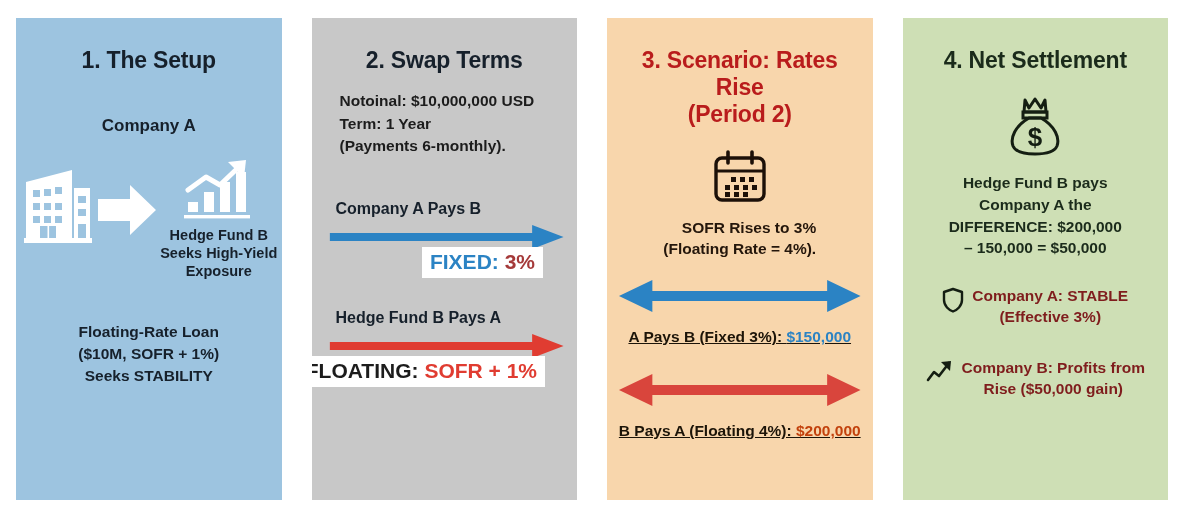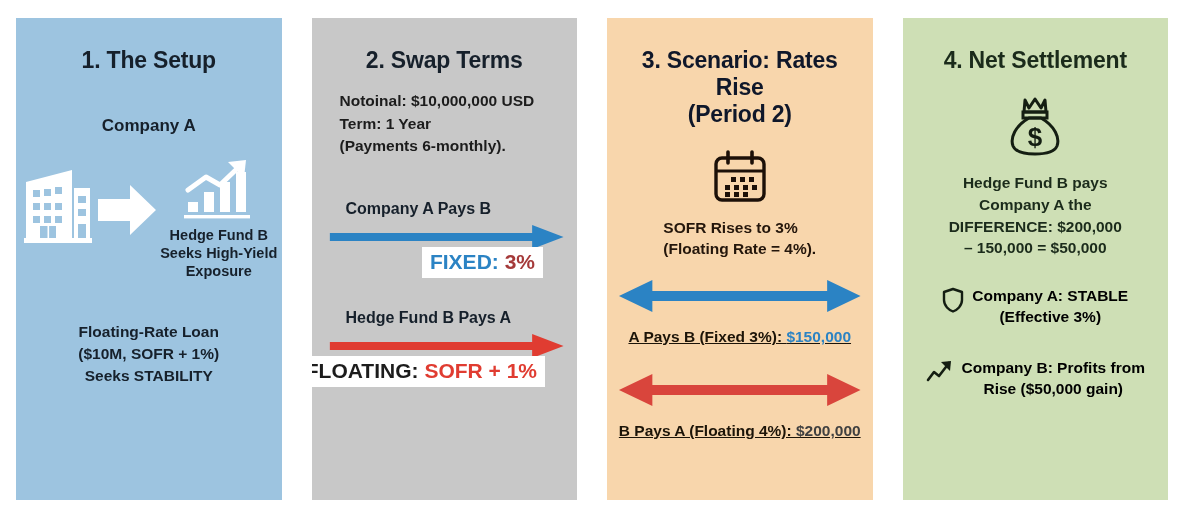--- a/index.html
+++ b/index.html
@@ -45,21 +45,21 @@
   .panel-title {
     font-size: 23px;
     font-weight: bold;
     color: #16202B;
     text-align: center;
     line-height: 1.18;
     margin: 17px 0 0 0;
     letter-spacing: -0.2px;
   }
   .panel-4 .panel-title { color: #1b2b1b; }
-  .panel-3 .panel-title { color: #0f172a; }
+  .panel-3 .panel-title { color: #b91c1c; }
 
   
   .p1-company-label {
     margin-top: 42px;
     font-size: 17px;
     font-weight: 600;
     color: #16202B;
     text-align: center;
   }
   .p1-flow {
@@ -112,21 +112,21 @@
   .p2-flow-group {
     width: 100%;
     margin-top: 42px;
   }
   .p2-flow-group.second { margin-top: 32px; }
 
   .p2-flow-label {
     font-size: 16px;
     font-weight: bold;
     color: #16202B;
-    margin-left: 24px;
+    margin-left: 14px;
     margin-bottom: 6px;
   }
   .p2-arrow-wrap {
     position: relative;
     width: 100%;
     height: 26px;
   }
   .p2-tagwrap {
     position: relative;
     height: 26px;
@@ -147,36 +147,36 @@
   .tag-key-dark { color: #1c1c1c; }
   .tag-val-red { color: #E03C31; }
 
   
   .p3-icon-cal { margin-top: 22px; }
   .p3-sofr {
     margin-top: 10px;
     font-size: 15.5px;
     font-weight: 600;
     color: #24160b;
-    text-align: left;
+    text-align: right;
     line-height: 1.35;
   }
   .p3-arrow-row { width: 100%; margin-top: 18px; }
   .p3-arrow-row.second { margin-top: 26px; }
   .p3-line {
     margin-top: 10px;
     font-size: 15.5px;
     font-weight: bold;
     color: #1c1408;
     text-align: center;
     white-space: nowrap;
     text-decoration: underline;
   }
   .p3-amt-blue { color: #2B83C4; }
-  .p3-amt-red { color: #404040; }
+  .p3-amt-red { color: #c2410c; }
 
   
   .p4-icon-bag { margin-top: 20px; }
   .p4-summary {
     margin-top: 12px;
     font-size: 15.5px;
     font-weight: 600;
     color: #1b2b1b;
     text-align: center;
     line-height: 1.4;
@@ -186,21 +186,21 @@
     align-items: flex-start;
     gap: 8px;
     margin-top: 26px;
     padding: 0 8px;
   }
   .p4-bullet.second { margin-top: 30px; }
   .p4-bullet-icon { flex: 0 0 auto; padding-top: 2px; }
   .p4-bullet-text {
     font-size: 15.5px;
     font-weight: 600;
-    color: #000000;
+    color: #7f1d1d;
     line-height: 1.36;
   }
   .p4-bullet-text.centered { text-align: center; }
 </style>
 </head>
 <body>
 
 <div id="infographic">
 
   <div class="panel panel-1">

